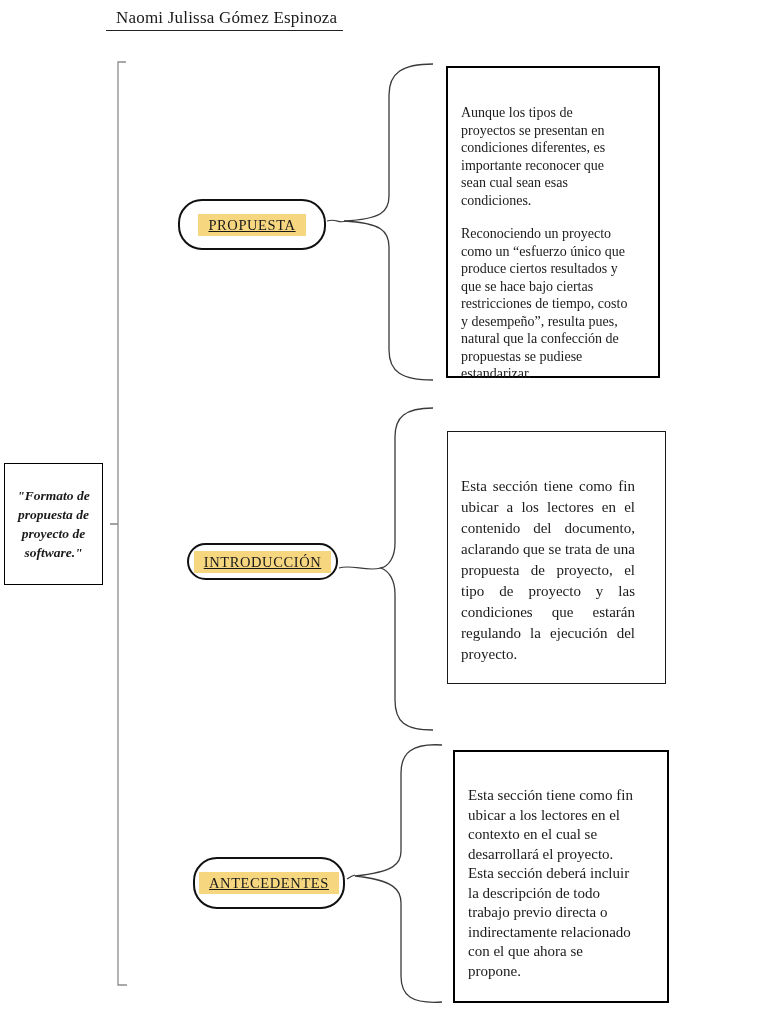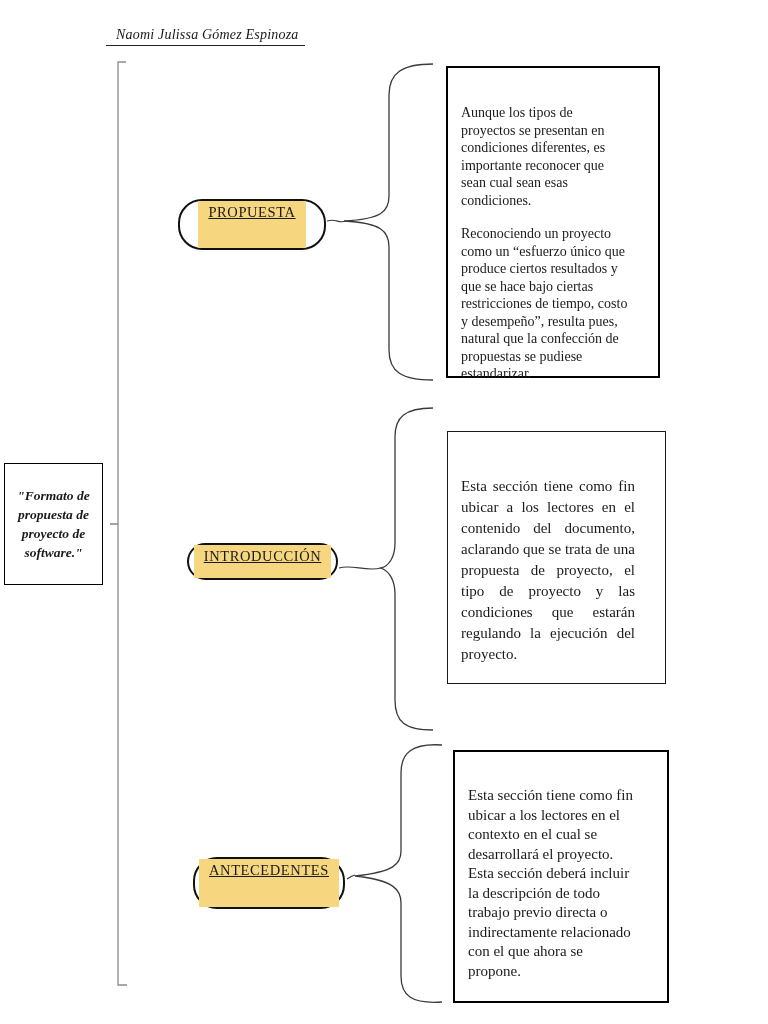--- a/index.html
+++ b/index.html
@@ -8,46 +8,44 @@
     width:768px;height:1024px;
     background:#ffffff;
     font-family:"Liberation Serif", serif;
     color:#1a1a1a;
     overflow:hidden;
   }
   .abs{position:absolute;}
   
   .author{
     left:106px;top:8px;
-    font-style:italic;
-    font-size:14px;
+    font-size:17px;
     letter-spacing:.2px;
     border-bottom:1.2px solid #222;
     padding:0 6px 2px 10px;
     white-space:nowrap;
-    margin-top:19px;
   }
   
   .lines{left:0;top:0;width:768px;height:1024px;pointer-events:none;}
   
   .source-box{
     left:4px;top:463px;width:99px;height:122px;
     border:1.6px solid #000;
     display:flex;align-items:center;justify-content:center;
     text-align:center;
     font-weight:bold;font-style:italic;
     font-size:13.5px;line-height:19px;
     padding:4px;box-sizing:border-box;
   }
   
   .topic{
     border:2.2px solid #111;
     border-radius:24px;
     background:#fff;
-    display:flex;justify-content:center;
+    display:flex;align-items:center;justify-content:center;
     box-sizing:border-box;
   }
   .topic .hl{
     background:#F6D67F;
     padding:3px 10px 2px 10px;
     font-size:14.5px;
     letter-spacing:.6px;
     text-decoration:underline;
     white-space:nowrap;
   }

